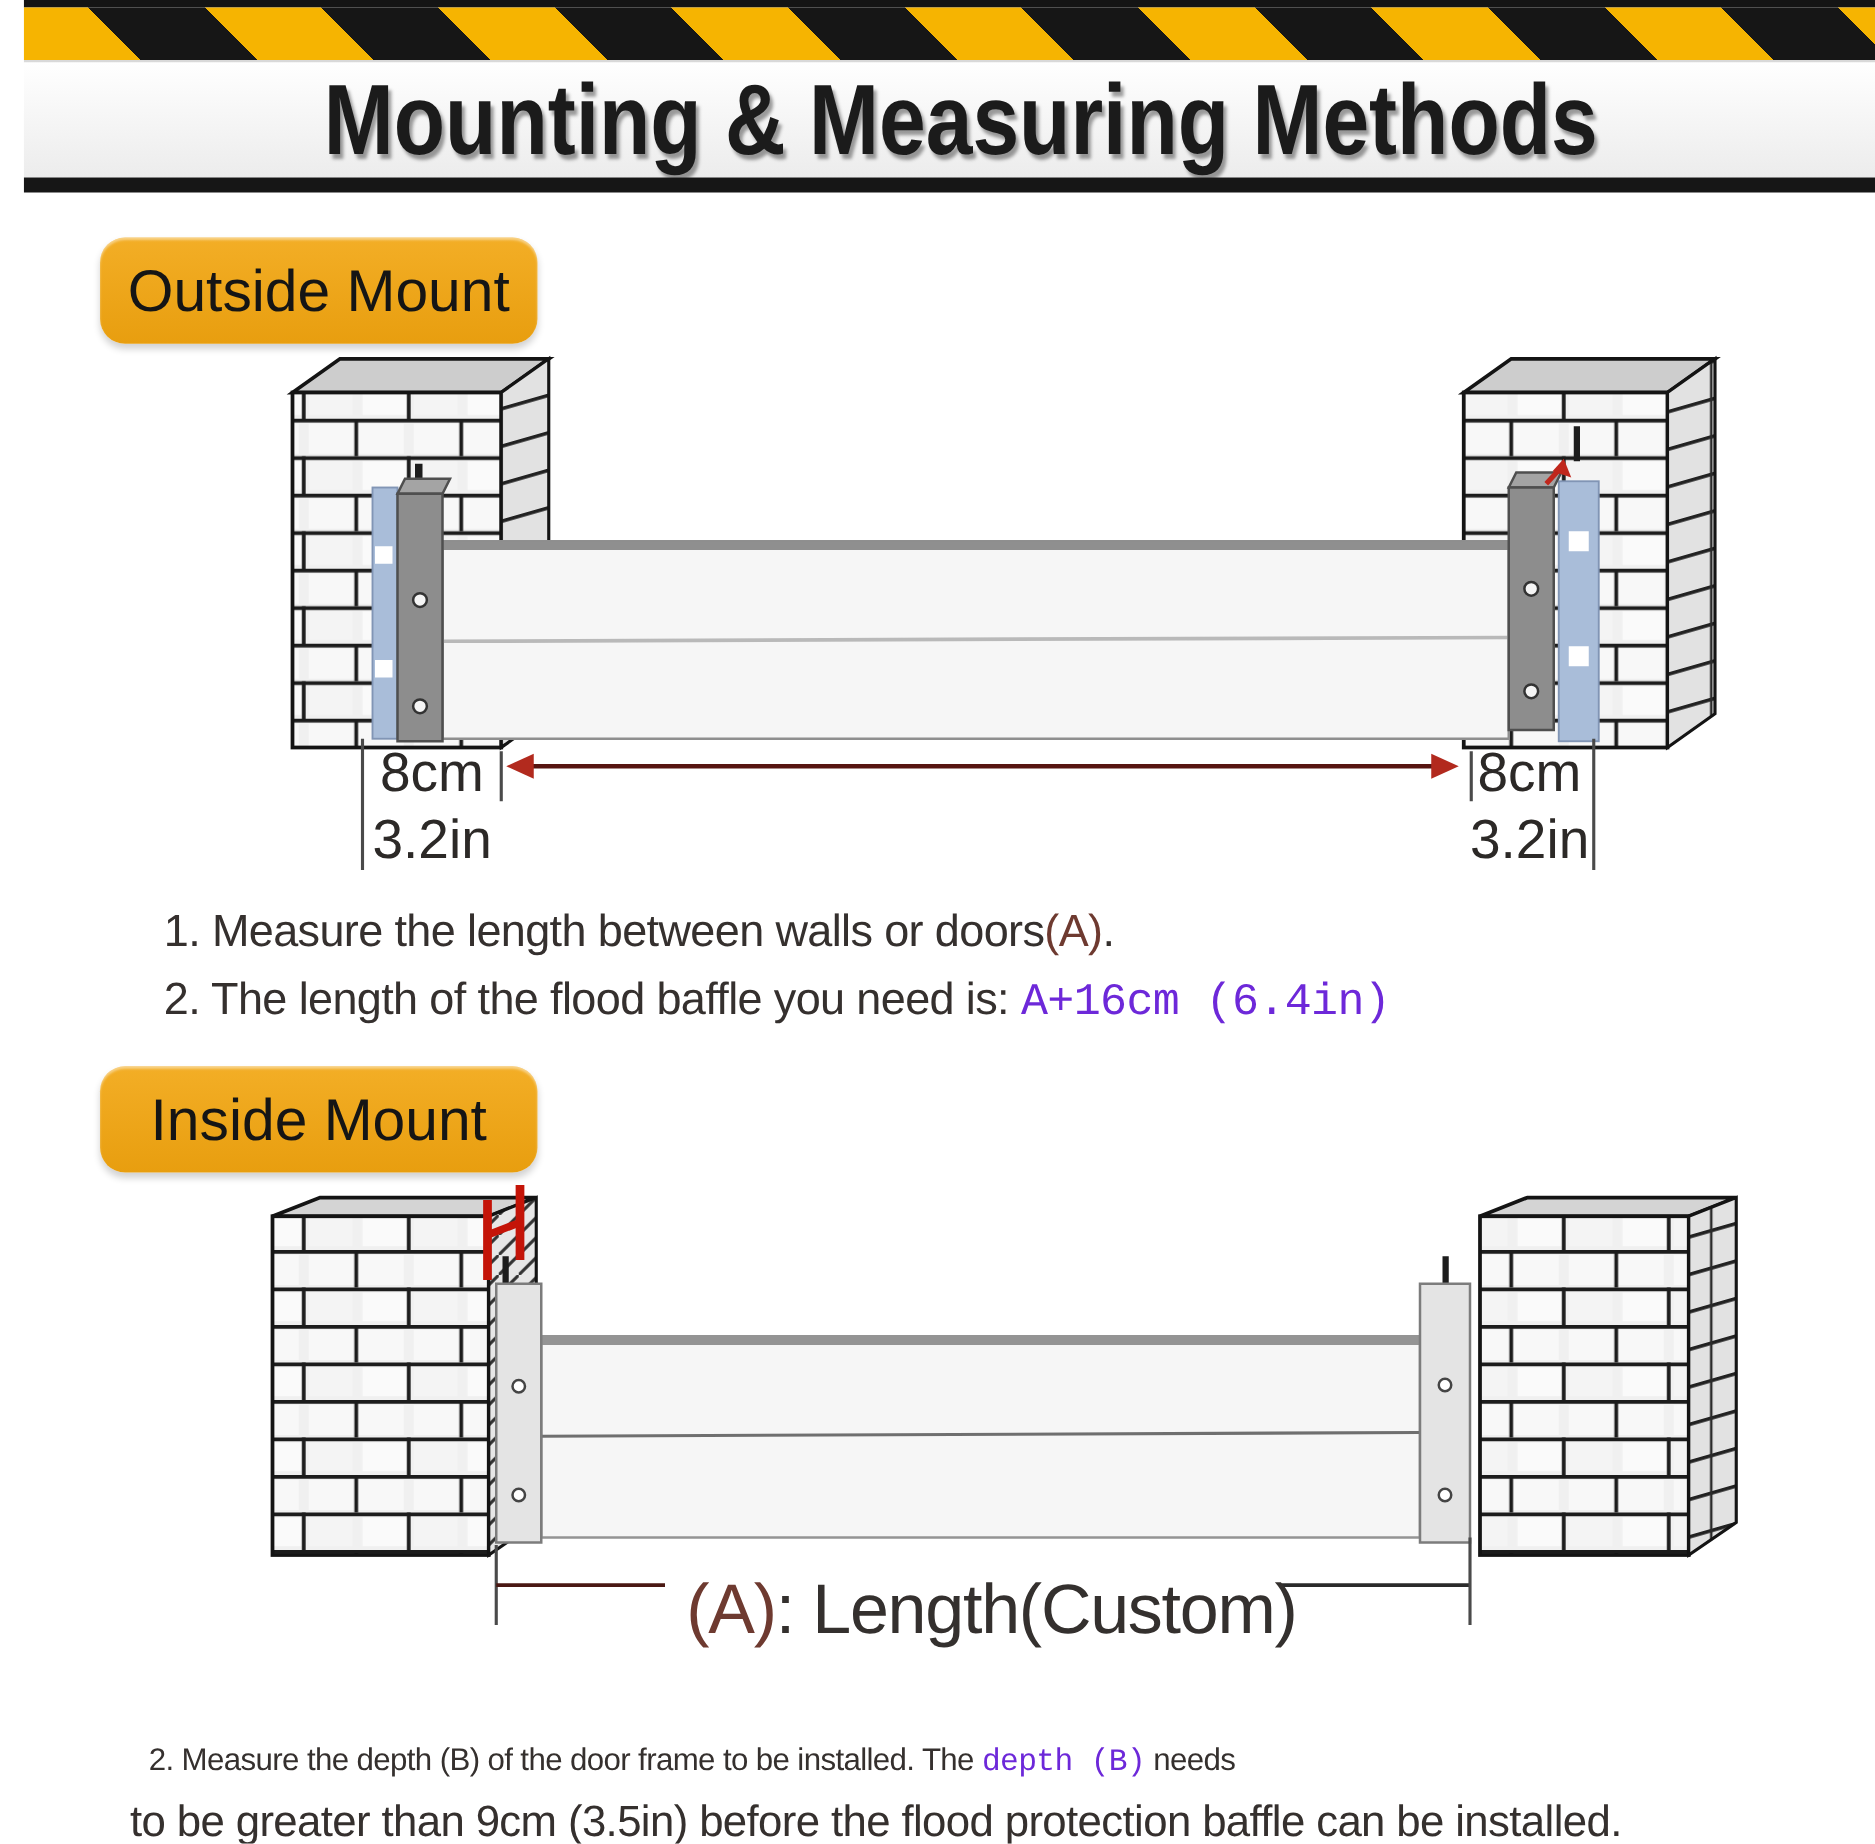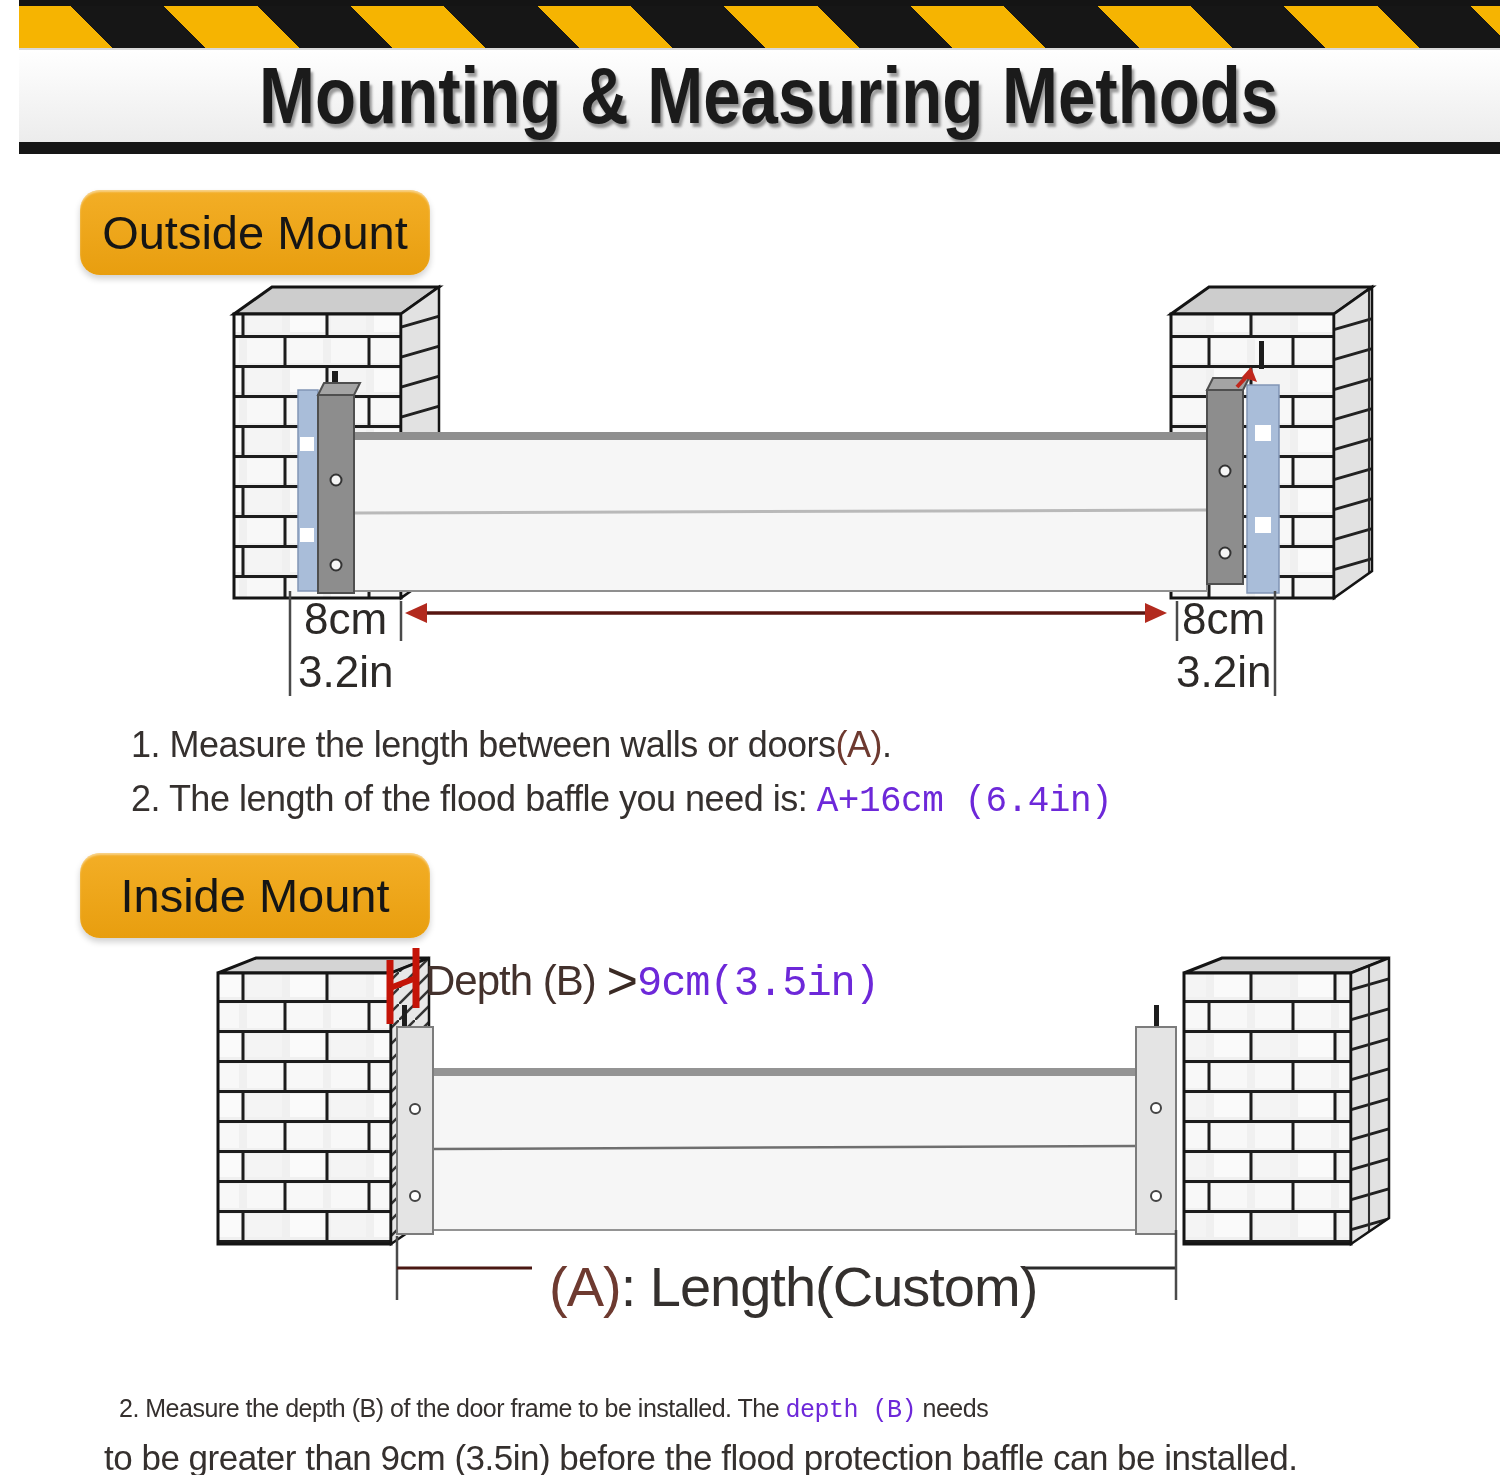--- a/index.html
+++ b/index.html
@@ -192,19 +192,18 @@
     </g>
 
     <g>
       <line x1="238" y1="296" x2="238" y2="360" stroke="#4a4a4a" stroke-width="2.5"></line>
       <line x1="238" y1="328" x2="373" y2="328" stroke="#4a1813" stroke-width="3"></line>
       <line x1="866" y1="328" x2="1017" y2="328" stroke="#2b2b2b" stroke-width="3"></line>
       <line x1="1017" y1="290" x2="1017" y2="360" stroke="#4a4a4a" stroke-width="2.5"></line>
     </g>
   </svg>
 
-  <div class="depth-label"><span>Depth (B) </span><span class="c-gt">&gt;</span><span class="c-red">9cm(3.5in)</span></div>
   <div class="len-label"><span class="c-dim">(A)</span><span>: Length(Custom)</span></div>
 
   <div class="step" id="i-step2"><span>2. Measure the depth (B) of the door frame to be installed. The </span><span class="c-red">depth (B)</span><span> needs</span></div>
   <div class="step" id="i-step3"><span>to be greater than 9cm (3.5in) before the flood protection baffle can be installed.</span></div>
 
 </div>
 
 </body></html>

